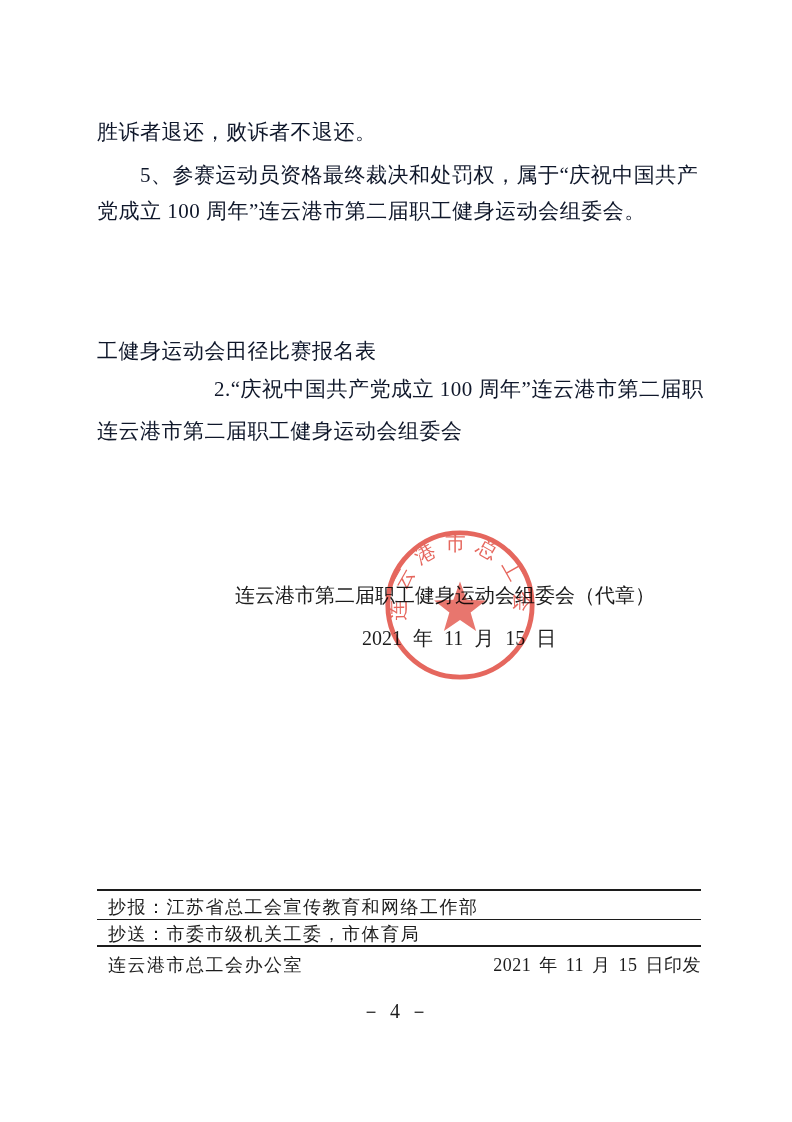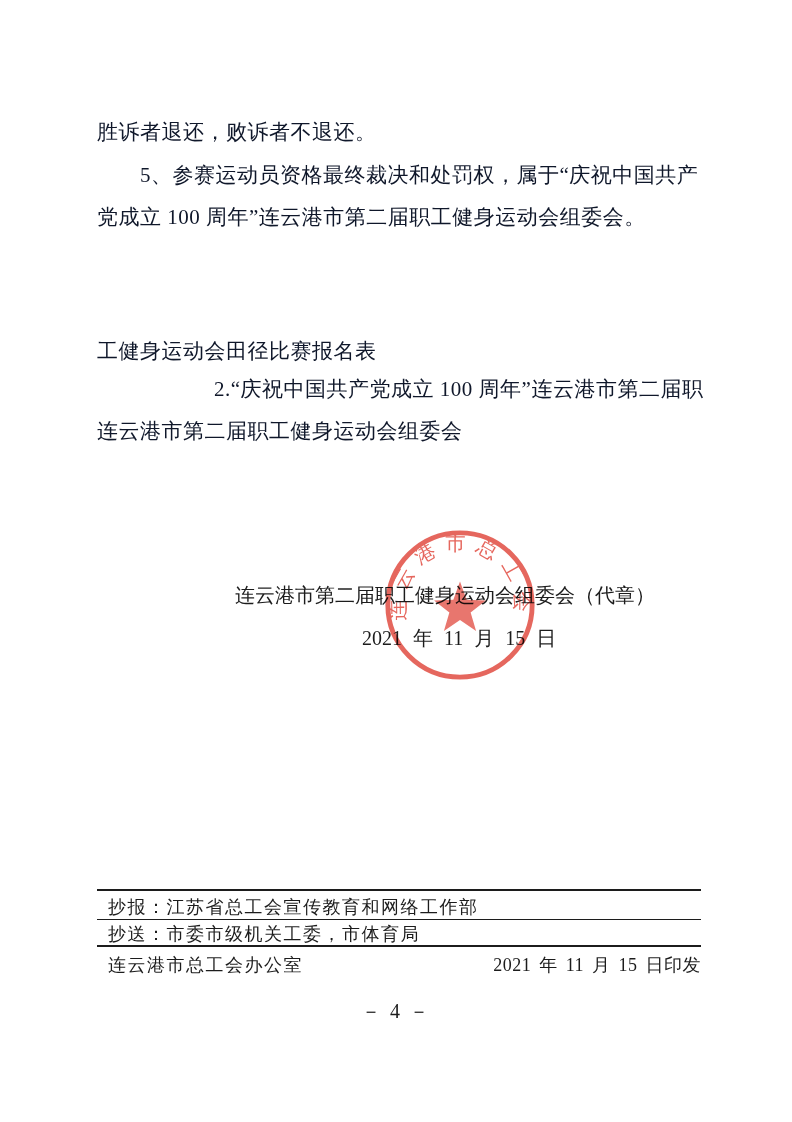--- a/index.html
+++ b/index.html
@@ -82,21 +82,21 @@
     letter-spacing: 2px;
   }
 </style>
 </head>
 <body>
 
 <div class="page">
 
   <div class="line" style="left:97px; top:117px;">胜诉者退还，败诉者不退还。</div>
   <div class="line" style="left:140px; top:160px;">5、参赛运动员资格最终裁决和处罚权，属于“庆祝中国共产</div>
-  <div class="line" style="left:97px; top:202px;">党成立 100 周年”连云港市第二届职工健身运动会组委会。</div>
+  <div class="line" style="left:97px; top:196px;">党成立 100 周年”连云港市第二届职工健身运动会组委会。</div>
 
   <div class="line" style="left:97px; top:336px;">工健身运动会田径比赛报名表</div>
   <div class="line" style="left:178px; top:374px;margin-left:36px;">2.“庆祝中国共产党成立 100 周年”连云港市第二届职</div>
   <div class="line" style="left:97px; top:416px;">连云港市第二届职工健身运动会组委会</div>
 
   <div class="sig-org">连云港市第二届职工健身运动会组委会（代章）</div>
   <div class="sig-date">2021 年 11 月 15 日</div>
 
   <div class="seal">
     <svg width="156" height="156" viewBox="0 0 160 160">

